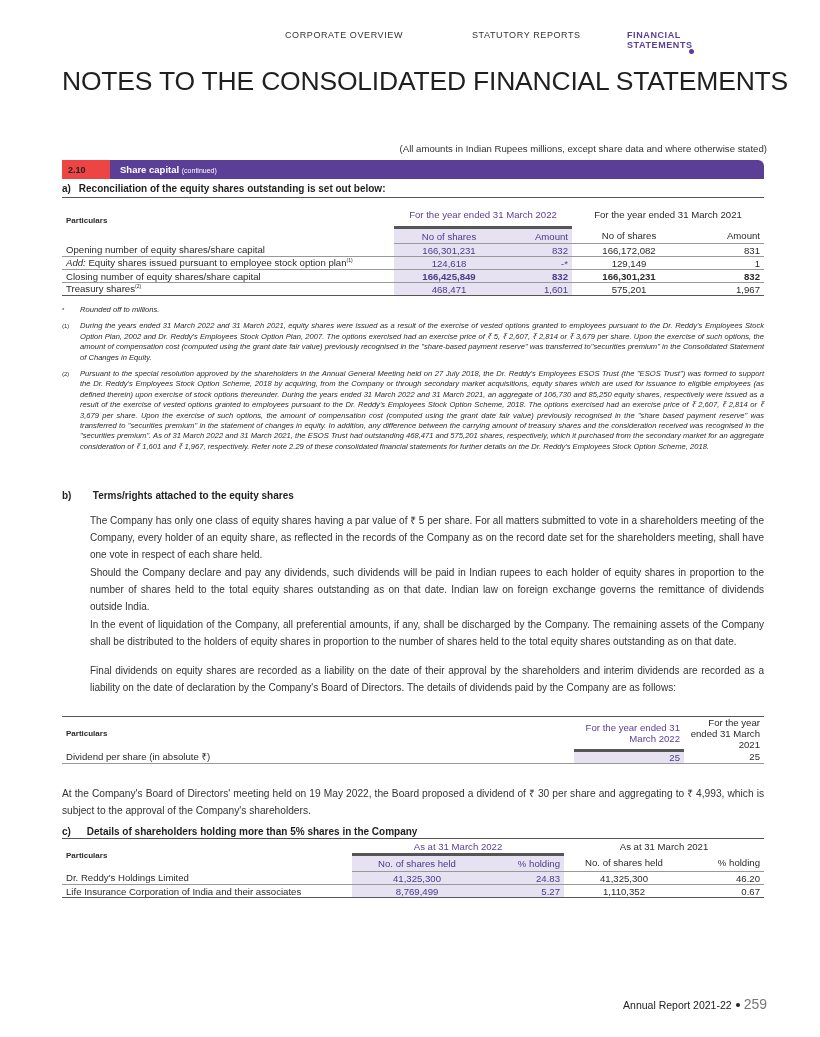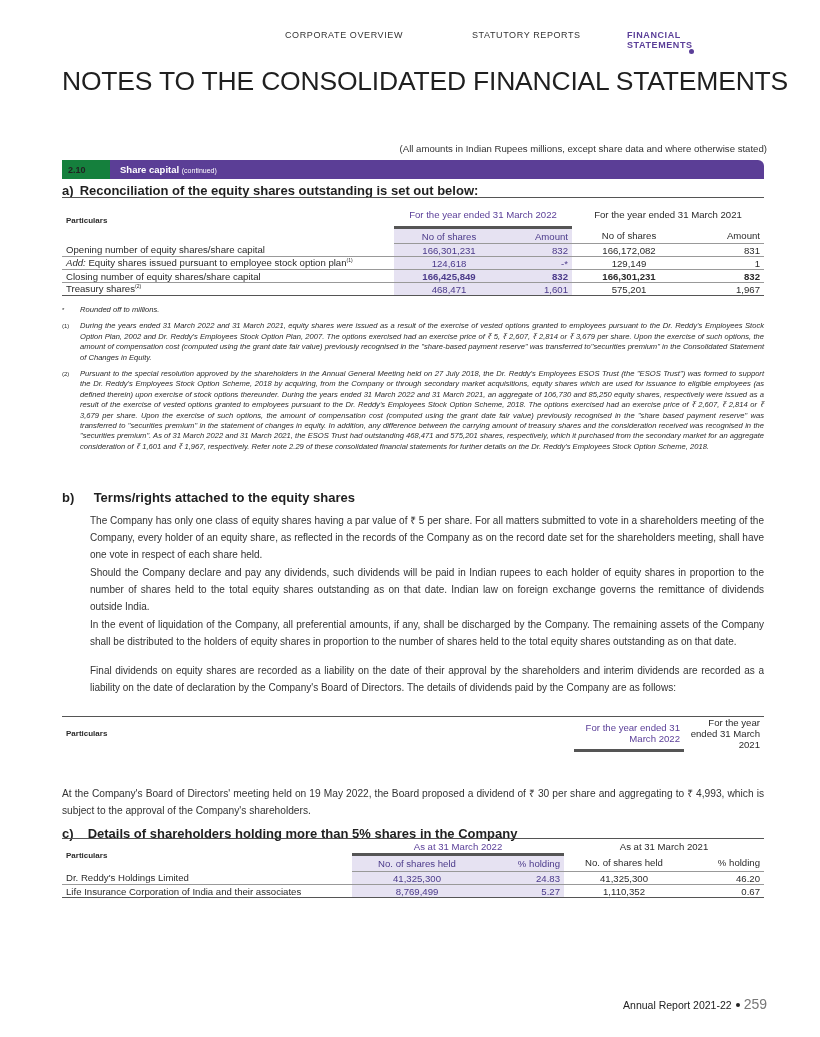--- a/index.html
+++ b/index.html
@@ -9,25 +9,25 @@
   .topnav { position: absolute; top: 30px; left: 0; width: 648px; height: 30px; text-decoration: underline; }
   .topnav .nav-item { position: absolute; top: 0; font-size: 9px; letter-spacing: 0.6px; color: #333; text-transform: uppercase; }
   .topnav .nav-item.active { color: #5a3e98; font-weight: bold; }
   .topnav .dot { position: absolute; top: 19px; left: 689px; width: 5px; height: 5px; border-radius: 50%; background: #5a3e98; }
 
   .page-title { position: absolute; top: 66px; left: 62px; font-size: 26.5px; color: #1f1f1f; letter-spacing: -0.2px; font-weight: normal; }
 
   .units-note { position: absolute; top: 143px; right: 53px; font-size: 9.6px; color: #333; }
 
   .section-bar { position: absolute; top: 160px; left: 62px; width: 702px; height: 19px; display: flex; }
-  .section-bar .num { width: 48px; background: #15803d; font-size: 9px; font-weight: bold; padding: 5px 0 0 6px; color: #222; }
+  .section-bar .num { width: 48px; background: #ef4444; font-size: 9px; font-weight: bold; padding: 5px 0 0 6px; color: #222; }
   .section-bar .title { flex: 1; background: #5b3e96; color: #fff; font-size: 9.5px; font-weight: bold; padding: 4px 0 0 10px; border-top-right-radius: 6px; }
   .section-bar .title .sub { font-weight: normal; font-size: 7px; }
 
-  .sub-heading { position: absolute; left: 62px; font-size: 13px; font-weight: bold; color: #1f1f1f; }
+  .sub-heading { position: absolute; left: 62px; font-size: 10px; font-weight: bold; color: #1f1f1f; }
   .sub-heading .lbl { display: inline-block; width: 14px; }
 
   table { border-collapse: collapse; position: absolute; left: 62px; width: 702px; font-size: 9.6px; }
   td, th { padding: 0 4px; height: 13px; }
   th { font-weight: normal; }
   .rule-top { border-top: 1.5px solid #555; }
   .rule-bottom { border-bottom: 1.5px solid #555; }
   .row-line td { border-bottom: 0.8px solid #999; }
   .hl { background: #e6e2f2; color: #4b3a8a; }
   .purple { color: #5a3e98; }
@@ -157,20 +157,25 @@
       <col style="width:512px">
       <col style="width:110px">
       <col style="width:80px">
     </colgroup>
   <tbody>
       <tr class="rule-top">
     <th style="text-align:left" class="ph">Particulars</th>
     <th class="r purple grp-line" style="height:28px;line-height:11px">For the year ended 31 March 2022</th>
     <th class="r" style="line-height:11px">For the year ended 31 March 2021</th>
   </tr>
+  <tr class="row-line">
+    <td>Dividend per share (in absolute ₹)</td>
+    <td class="r hl">25</td>
+    <td class="r">25</td>
+  </tr>
 </tbody>
   </table>
 
 <p class="para-wide" style="top:786px">At the Company's Board of Directors' meeting held on 19 May 2022, the Board proposed a dividend of ₹ 30 per share and aggregating to ₹ 4,993, which is subject to the approval of the Company's shareholders.</p>
 
 <div class="sub-heading" style="top:826px">
   <span class="lbl" style="width:22px">c)</span>
   <span>Details of shareholders holding more than 5% shares in the Company</span>
 </div>
 

